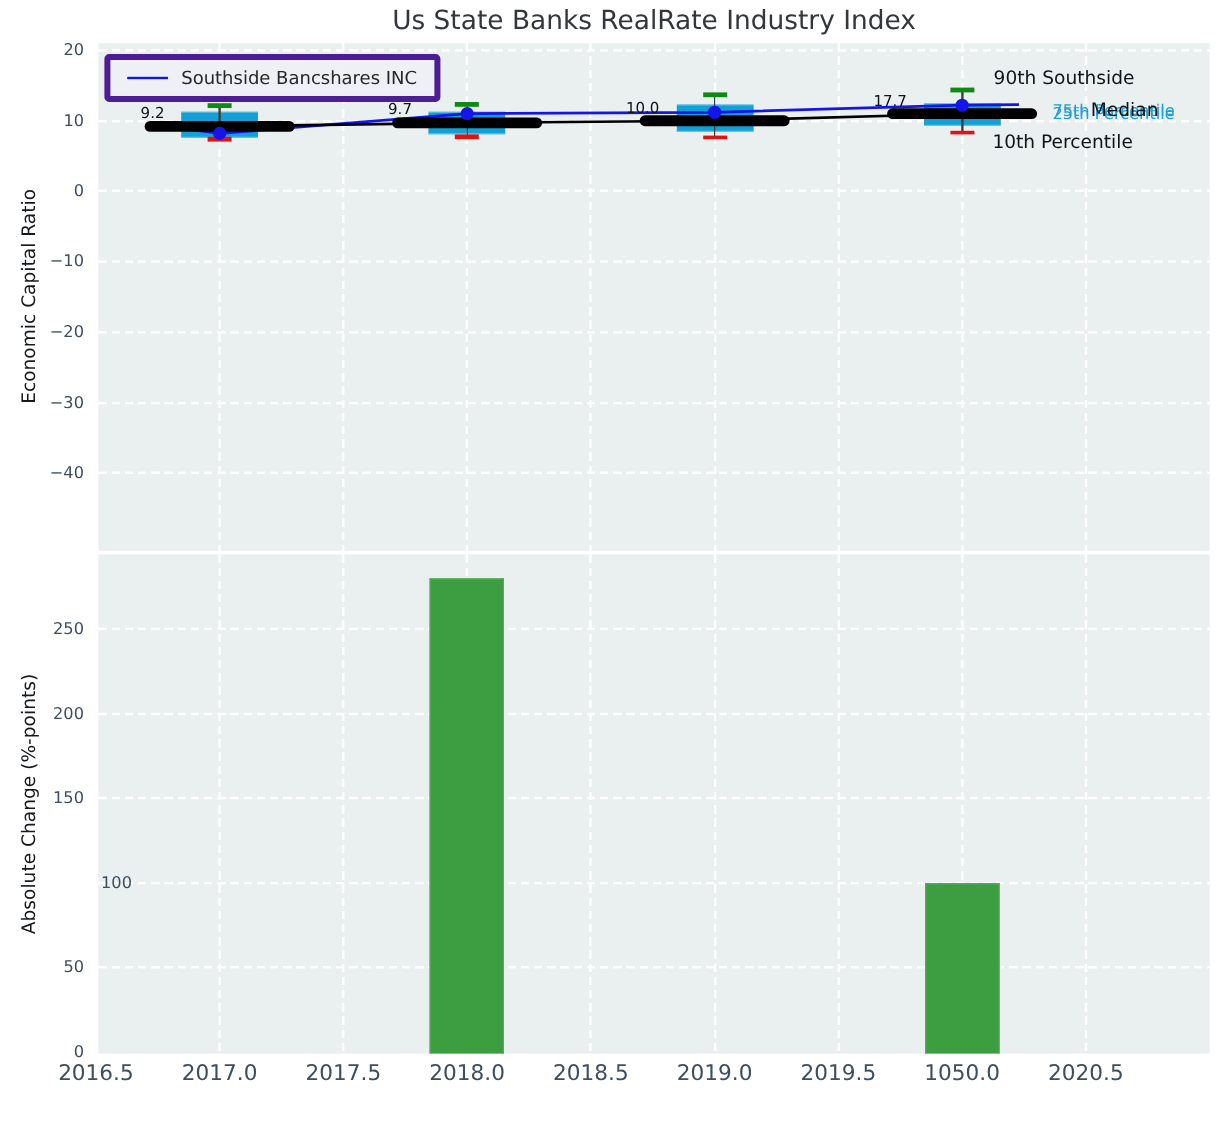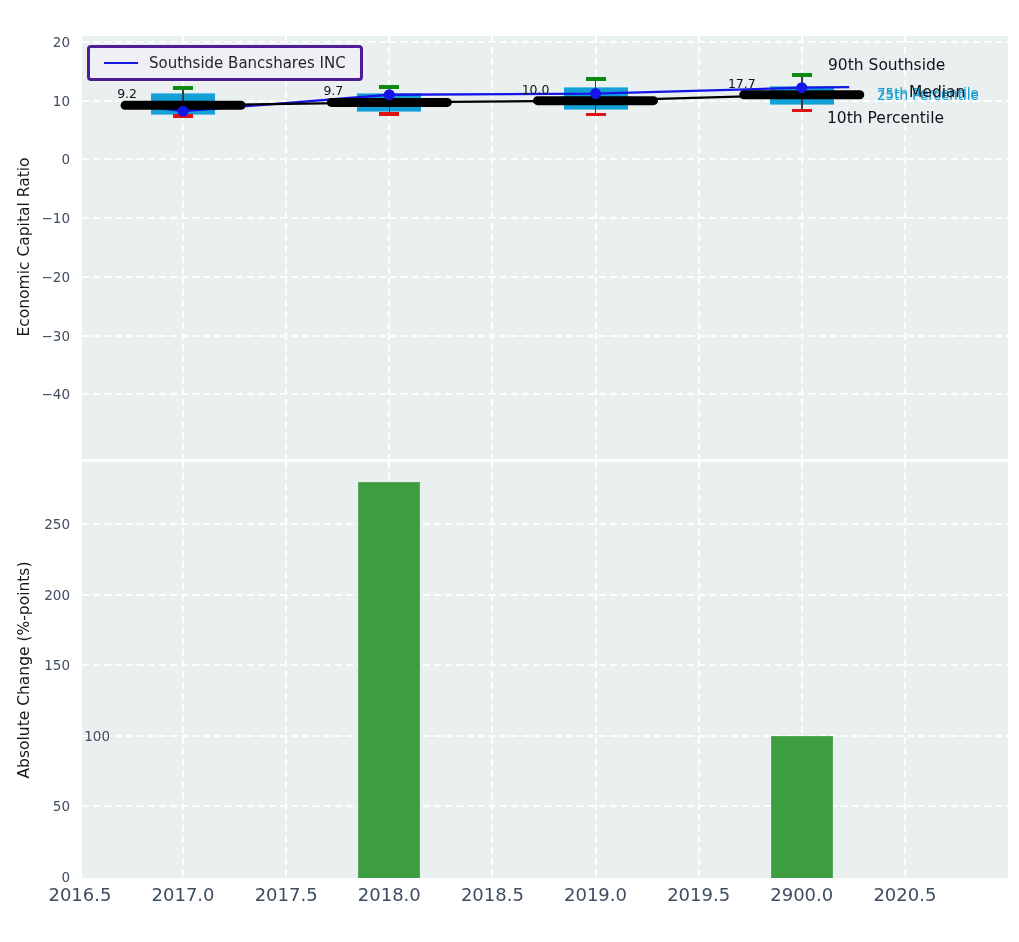--- a/index.html
+++ b/index.html
@@ -27,29 +27,30 @@
   .mlabel{position:absolute;width:60px;text-align:right;font-size:12.5px;color:#101418;z-index:5;}
   svg.overlay{position:absolute;left:0;top:0;z-index:4;pointer-events:none;}
   .ann{position:absolute;white-space:nowrap;font-size:15.5px;color:#101418;z-index:6;}
   .annTeal{position:absolute;white-space:nowrap;font-size:13.5px;z-index:5;}
   #ann-90{left:828px;top:56px;}
   #ann-med{left:909px;top:83px;}
   #ann-75{left:877px;top:85px;}
   #ann-25{left:877px;top:87px;}
   #ann-10{left:827px;top:109px;}
   #legend{position:absolute;left:87px;top:45px;height:30px;display:flex;align-items:center;
-          gap:11px;padding:0 14px;background:rgba(238,240,245,.92);border:3px solid #4c1d95;
+          gap:11px;padding:0 14px;background:rgba(238,240,245,.92);border:5px solid #4c1d95;
           border-radius:4px;z-index:6;}
   #legend .swatch{width:34px;height:0;border-top:2.5px solid #1515e8;}
   #legend .ltext{font-size:15px;color:#262626;white-space:nowrap;}
 </style>
 </head>
 <body>
 
 <div id="fig">
+  <div id="title">Us State Banks RealRate Industry Index</div>
 
   <div class="panel" id="panel-top"></div>
   <div class="panel" id="panel-bottom"></div>
 
   <div class="ylab" style="left:24px;top:247px;">Economic Capital Ratio</div>
   <div class="ylab" style="left:24px;top:670px;">Absolute Change (%-points)</div>
 
   <div id="legend">
     <div class="swatch"></div>
     <div class="ltext">Southside Bancshares INC</div>
@@ -74,21 +75,21 @@
     <div class="vgrid" style="left: 491.41px; top: 462px; height: 416px;"></div>
     <div class="xtick" style="left: 452.41px; top: 886px; width: 80px;">2018.5</div>
     <div class="vgrid" style="left: 594.528px; top: 36px; height: 423px;"></div>
     <div class="vgrid" style="left: 594.528px; top: 462px; height: 416px;"></div>
     <div class="xtick" style="left: 555.528px; top: 886px; width: 80px;">2019.0</div>
     <div class="vgrid" style="left: 697.646px; top: 36px; height: 423px;"></div>
     <div class="vgrid" style="left: 697.646px; top: 462px; height: 416px;"></div>
     <div class="xtick" style="left: 658.646px; top: 886px; width: 80px;">2019.5</div>
     <div class="vgrid" style="left: 800.764px; top: 36px; height: 423px;"></div>
     <div class="vgrid" style="left: 800.764px; top: 462px; height: 416px;"></div>
-    <div class="xtick" style="left: 761.764px; top: 886px; width: 80px;">2900.0</div>
+    <div class="xtick" style="left: 761.764px; top: 886px; width: 80px;">1050.0</div>
     <div class="vgrid" style="left: 903.882px; top: 36px; height: 423px;"></div>
     <div class="vgrid" style="left: 903.882px; top: 462px; height: 416px;"></div>
     <div class="xtick" style="left: 864.882px; top: 886px; width: 80px;">2020.5</div>
     <div class="hgrid" style="left: 82px; top: 40.875px; width: 926px;"></div>
     <div class="ytick" style="left: 0px; top: 31.875px; width: 70px;">20</div>
     <div class="hgrid" style="left: 82px; top: 99.625px; width: 926px;"></div>
     <div class="ytick" style="left: 0px; top: 90.625px; width: 70px;">10</div>
     <div class="hgrid" style="left: 82px; top: 158.375px; width: 926px;"></div>
     <div class="ytick" style="left: 0px; top: 149.375px; width: 70px;">0</div>
     <div class="hgrid" style="left: 82px; top: 217.125px; width: 926px;"></div>

